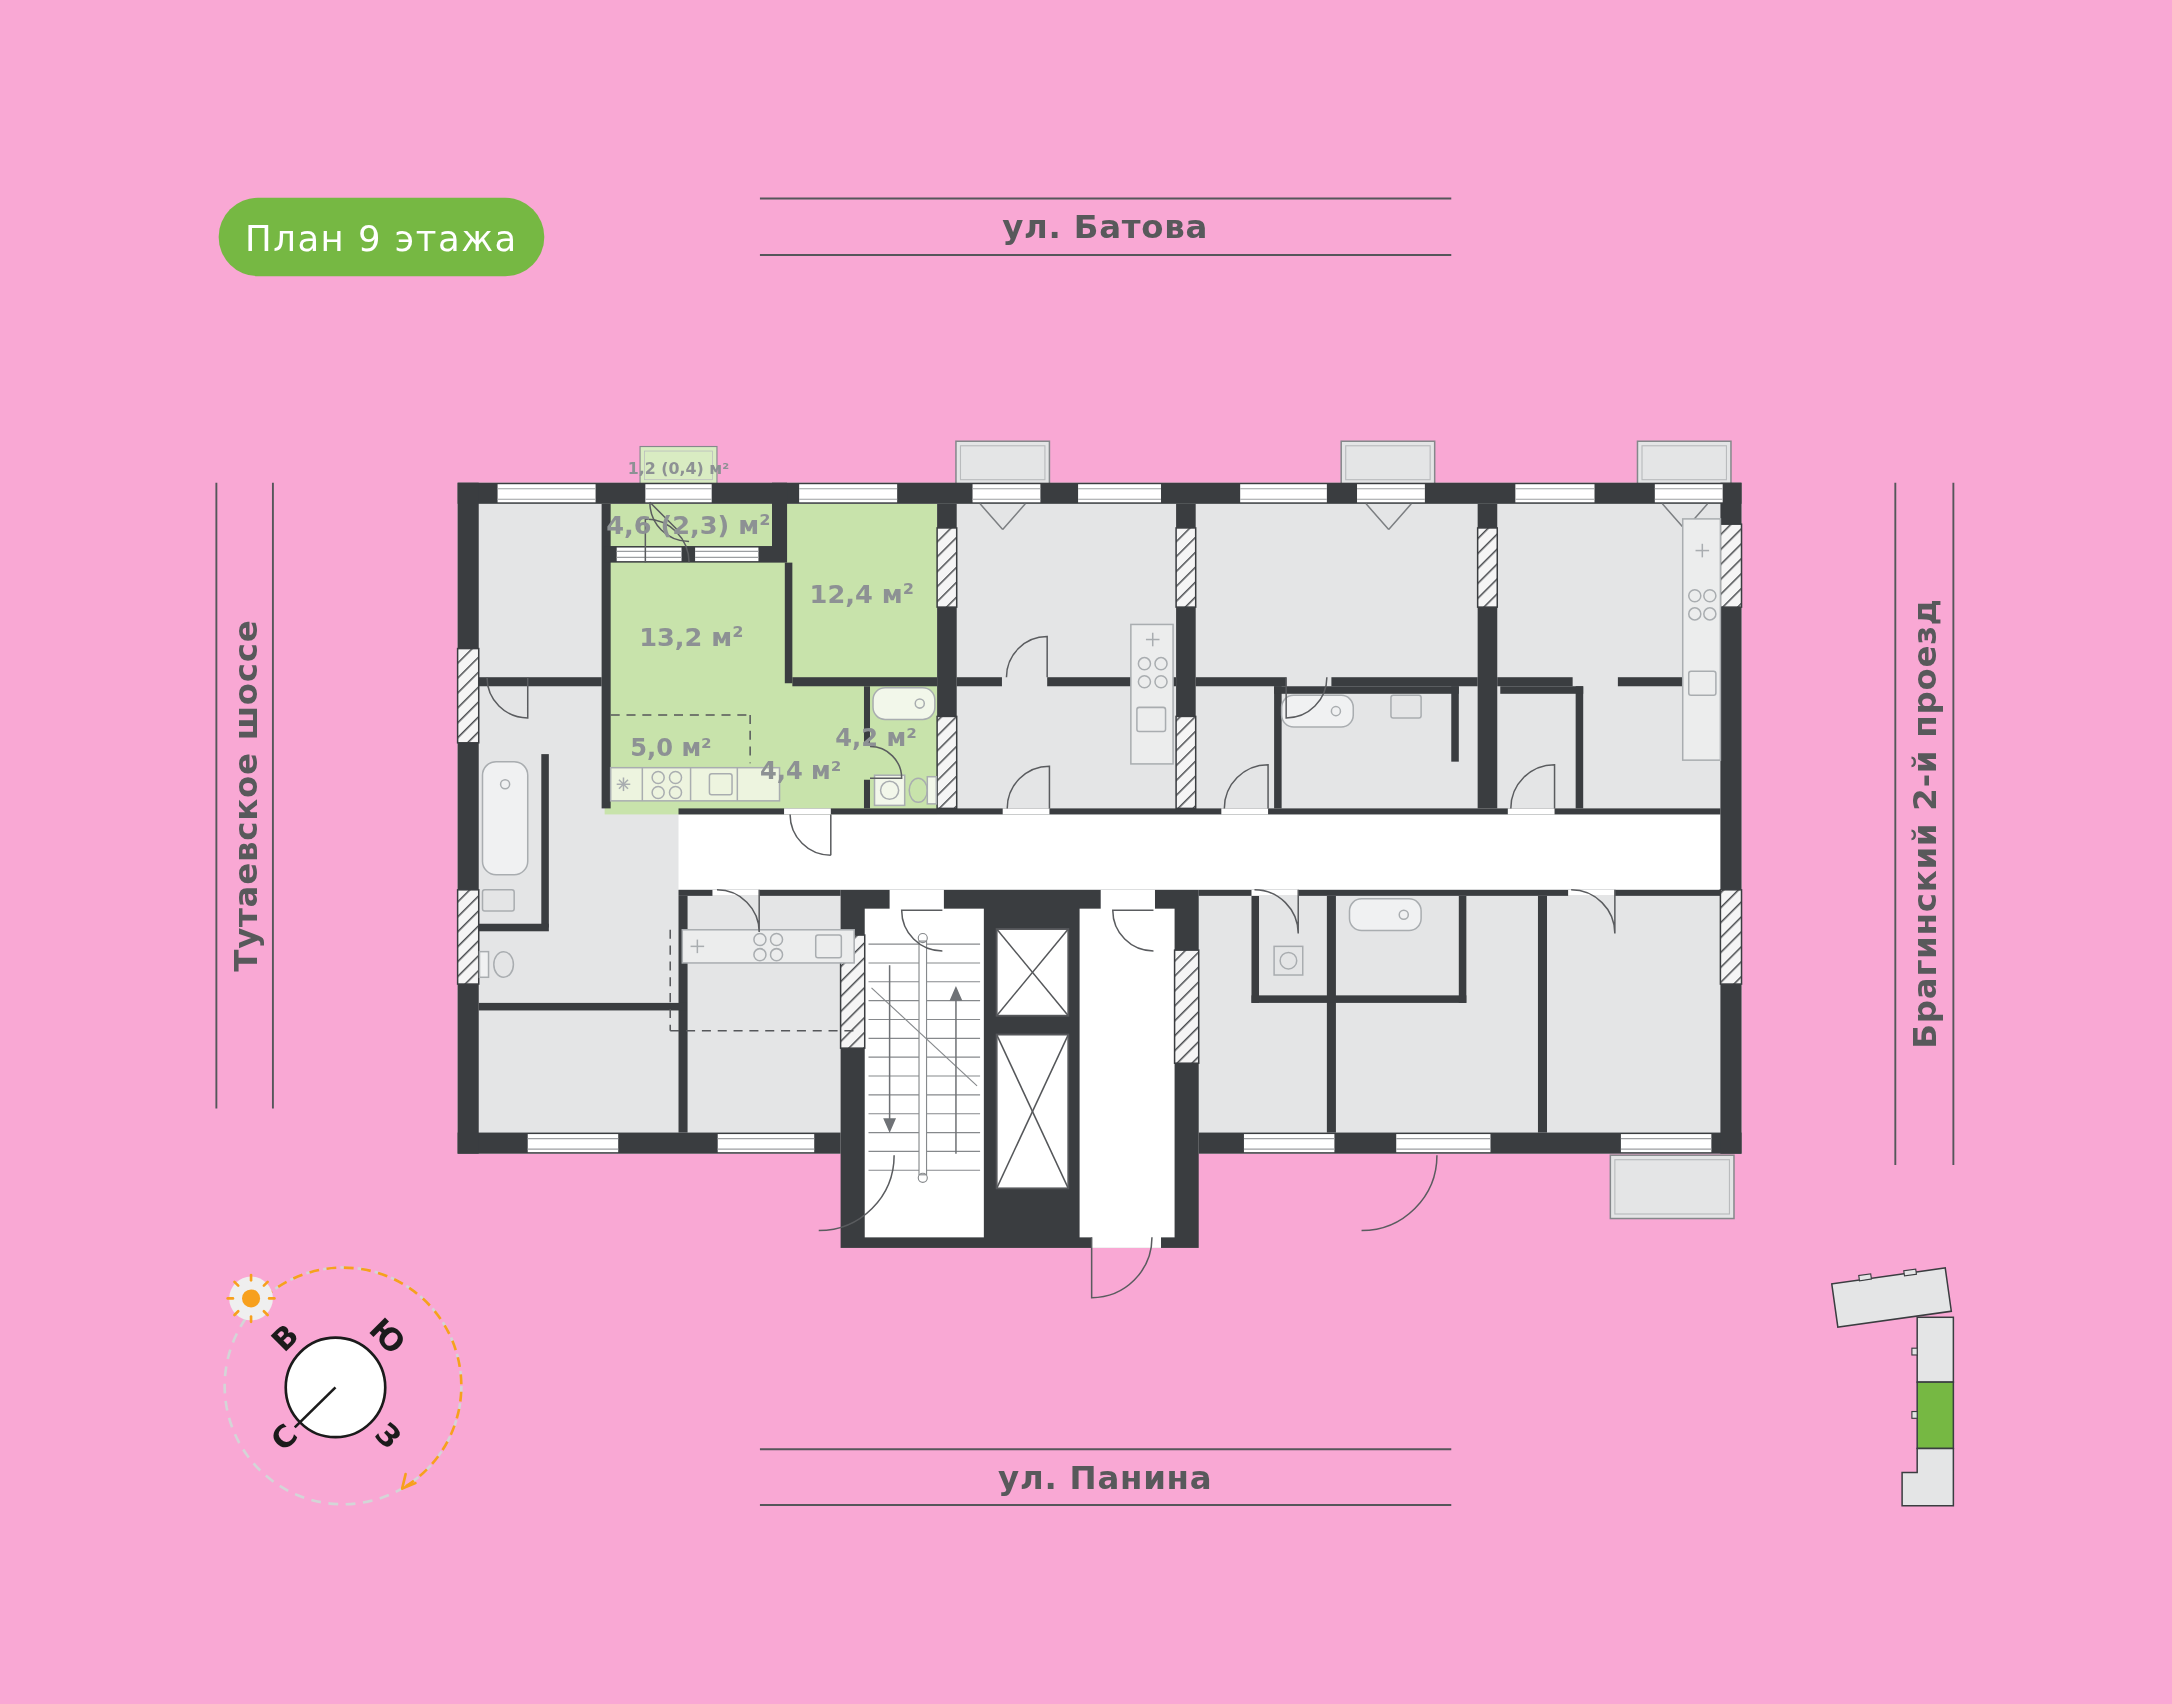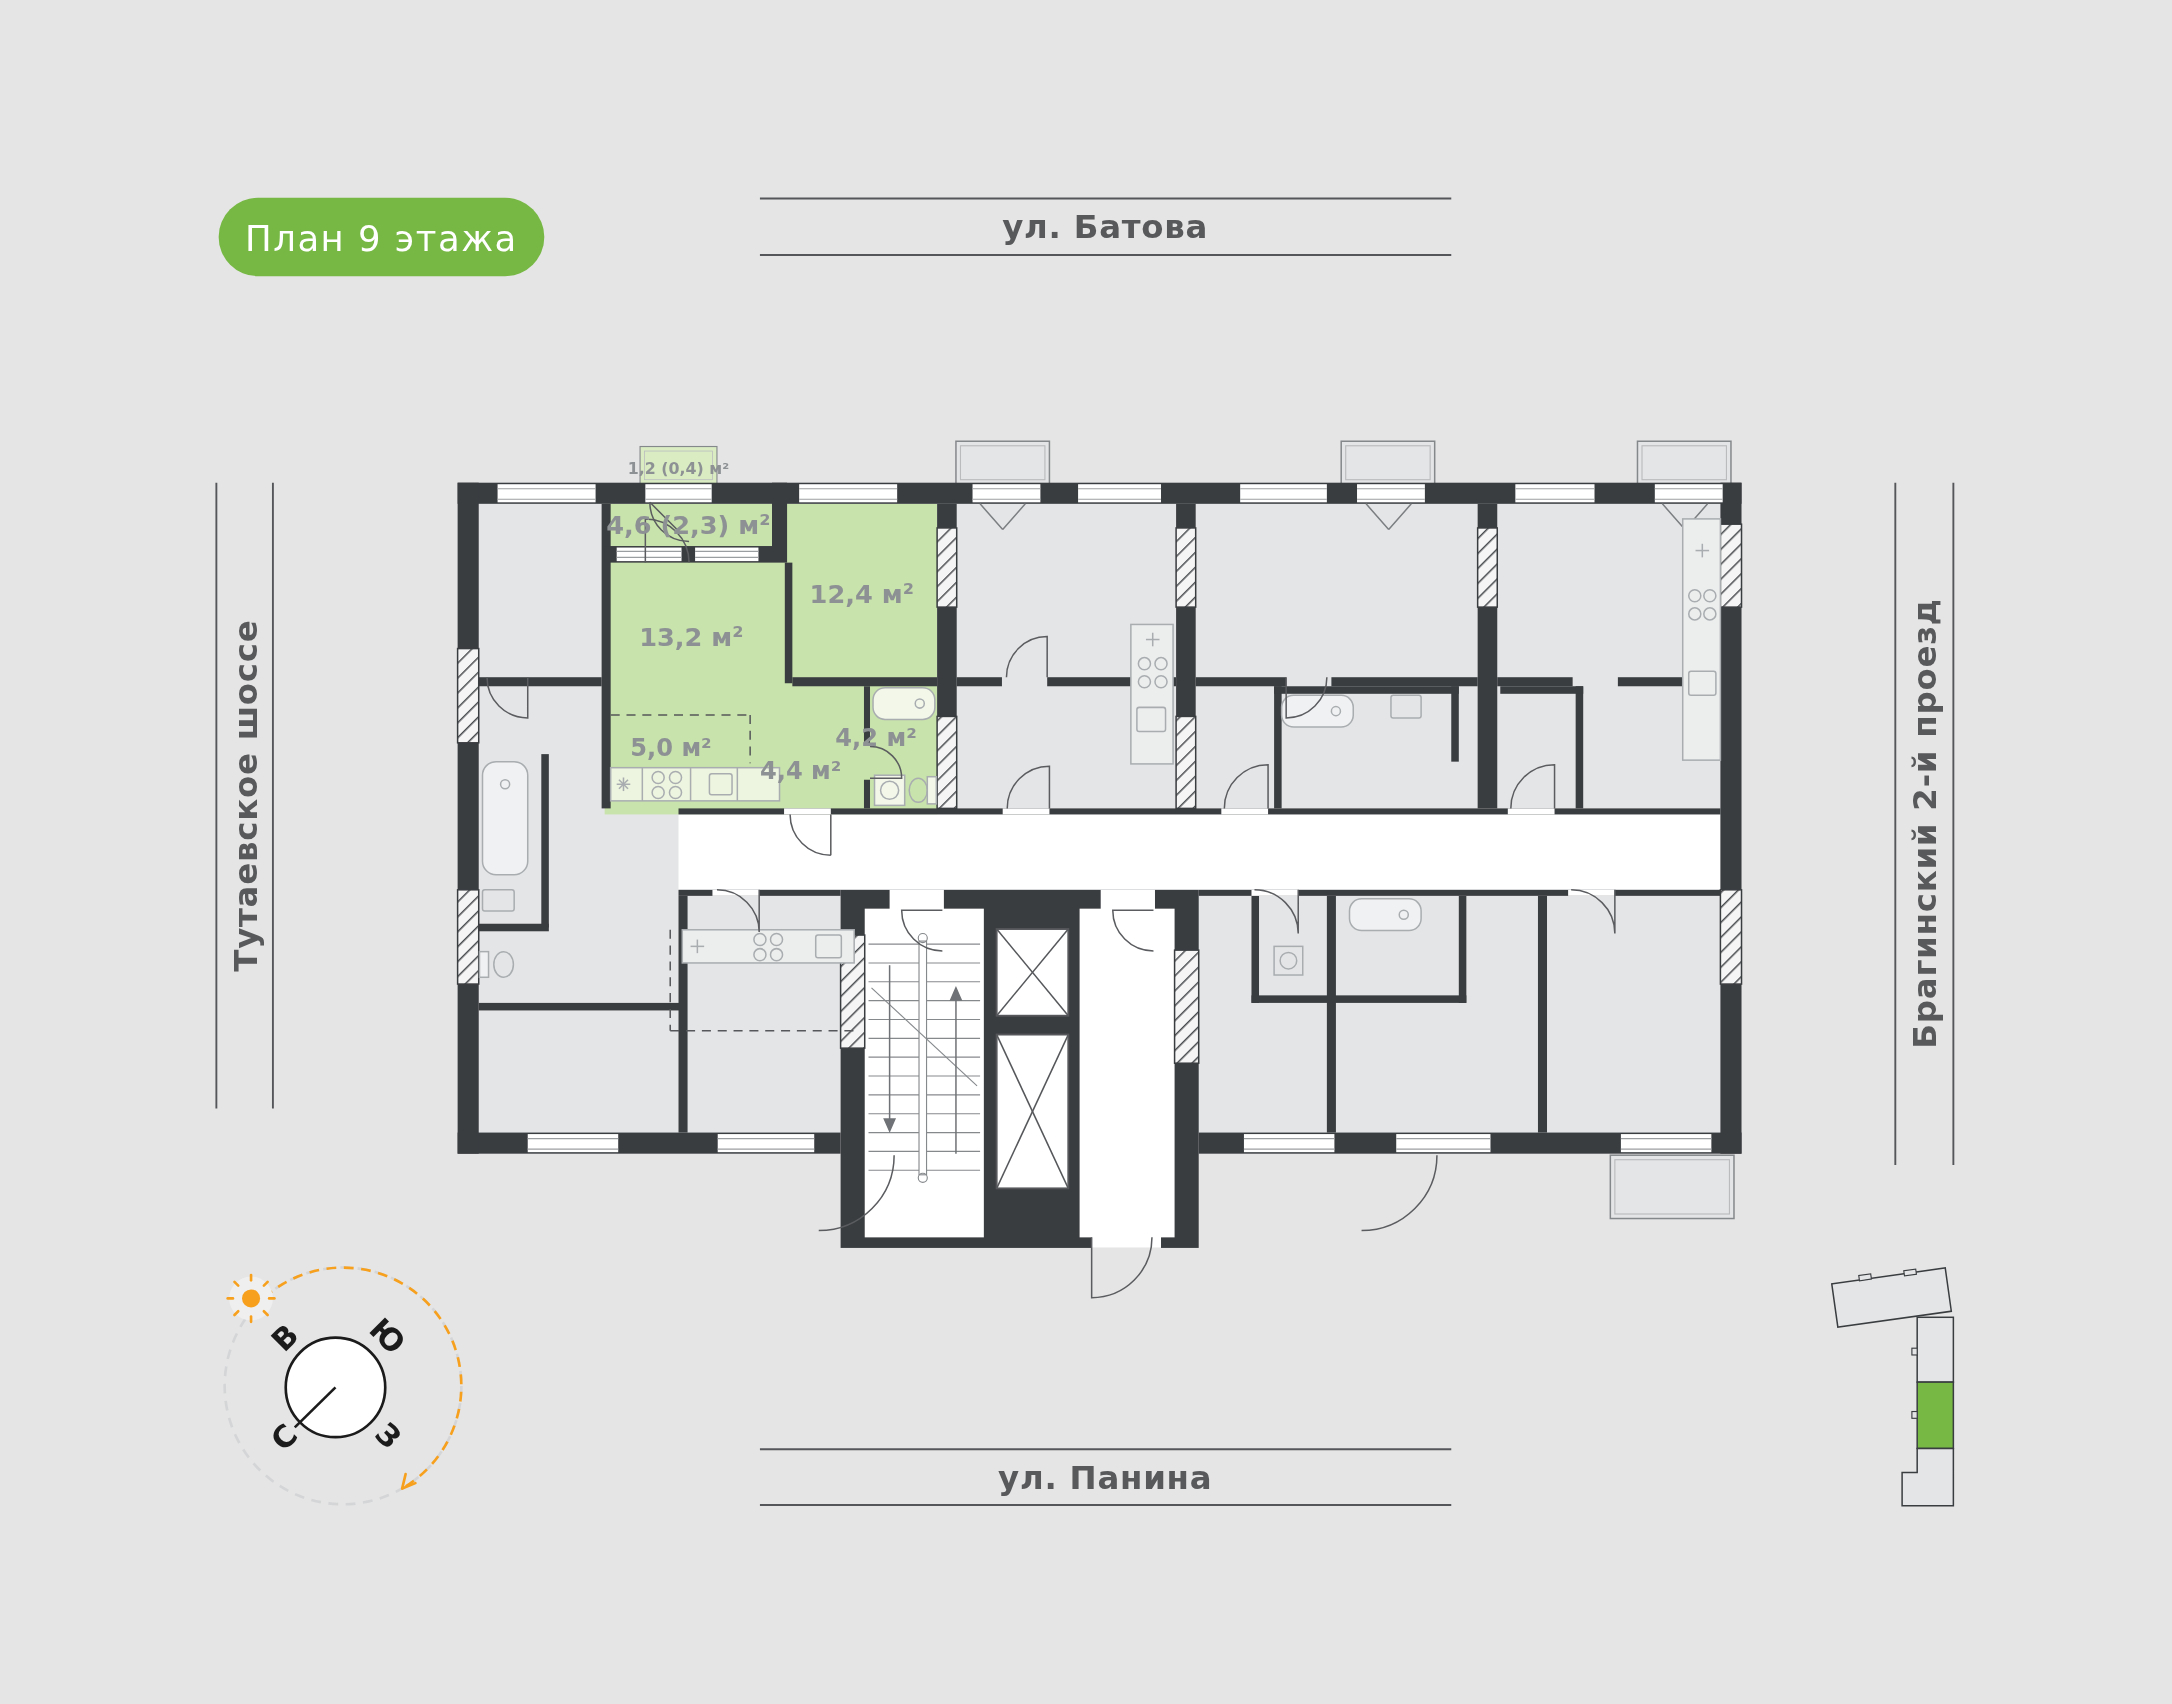--- a/index.html
+++ b/index.html
@@ -1,16 +1,16 @@
 <!DOCTYPE html>
 <html style="font-size:12px"><head>
 <meta charset="utf-8">
 <style>
   html,body{margin:0;padding:0;background:#ffffff;}
-  .stage{position:relative;width:2172px;height:1705px;background:#e5e5e5;overflow:hidden;
+  .stage{position:relative;width:2172px;height:1705px;background:#f9a8d4;overflow:hidden;
          font-family:"DejaVu Sans","Liberation Sans",sans-serif;}
   svg{display:block}
   text{font-family:"DejaVu Sans","Liberation Sans",sans-serif;}
   .street-label{font-size:43px;font-weight:600;fill:#58595b;letter-spacing:1px;}
   .badge-label{font-size:47px;font-weight:400;fill:#ffffff;letter-spacing:2px;}
   .area-label{font-weight:700;fill:#8d9194;}
   .compass-letter{font-size:40px;font-weight:600;fill:#1b1b1b;}
 </style>
 </head>
 <body>

